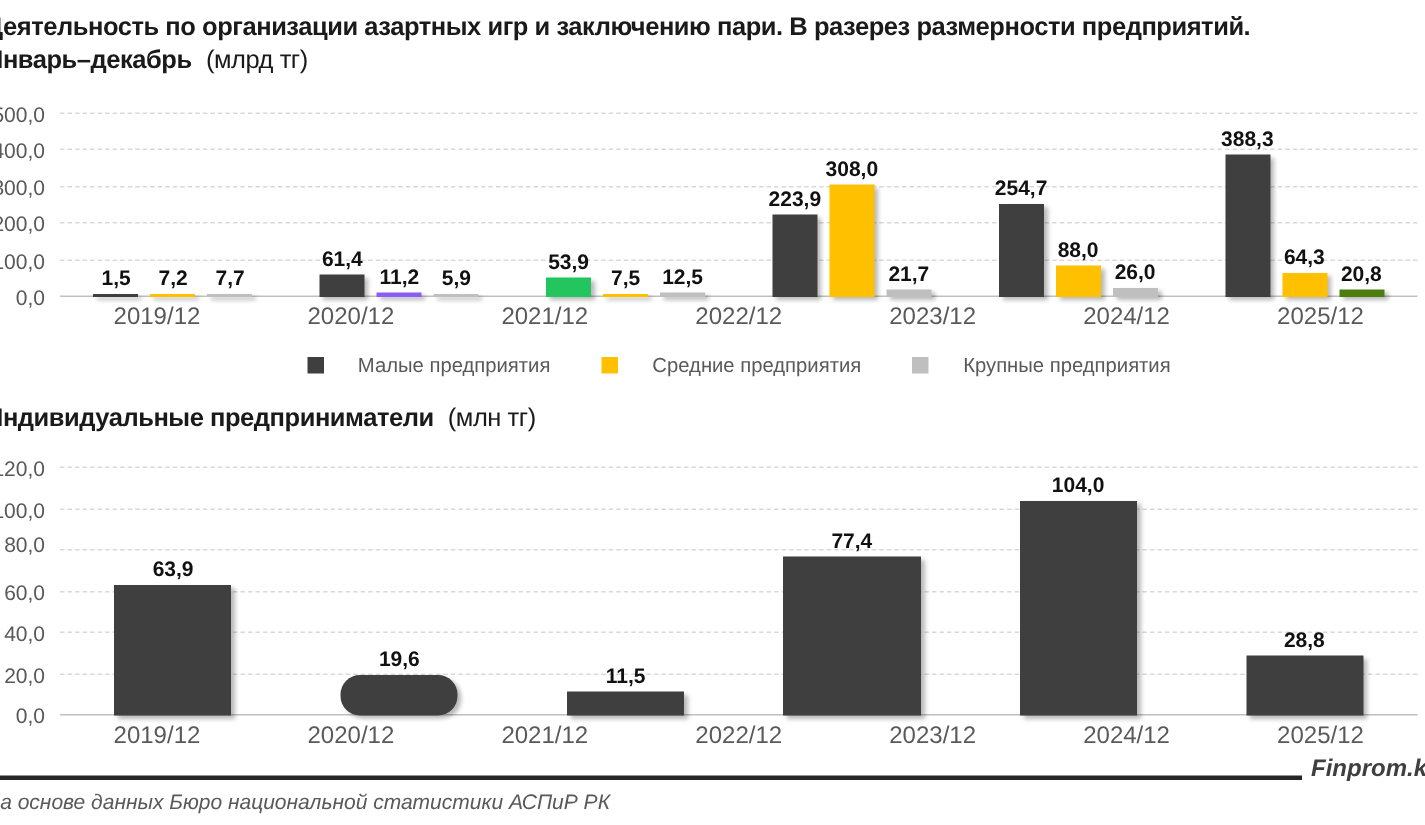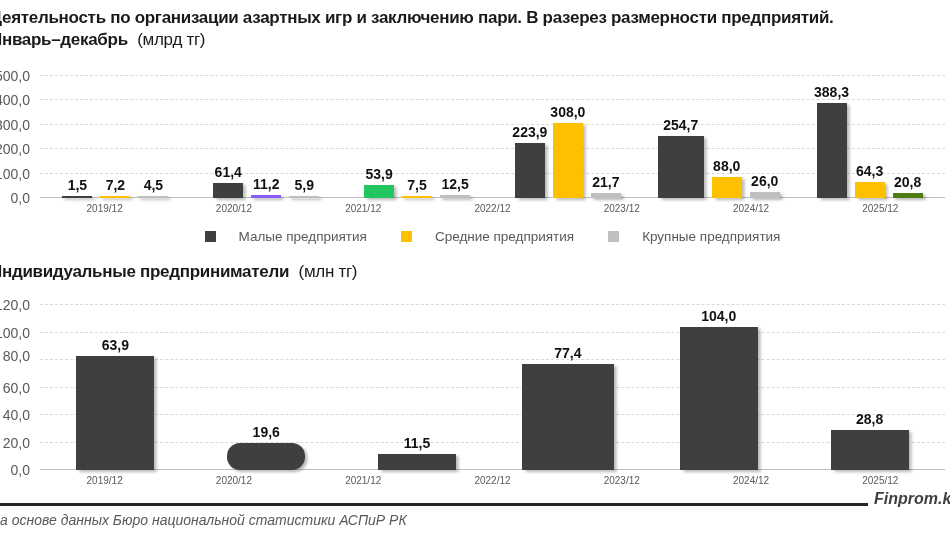--- a/index.html
+++ b/index.html
@@ -27,21 +27,21 @@
     font-size:14px;color:#595959;white-space:nowrap;
   }
   .groups{position:absolute;left:0;right:0;top:0;bottom:0;display:flex;}
   .group{flex:1 1 0;display:flex;justify-content:center;align-items:flex-end;gap:8px;}
   .bar{position:relative;box-shadow:2.5px 2px 3px rgba(0,0,0,0.28);}
   .vlabel{
     position:absolute;bottom:calc(100% + 3px);left:50%;transform:translateX(-50%);
     font-size:14px;font-weight:bold;color:#111;white-space:nowrap;
   }
   .xrow{display:flex;margin-left:50px;width:905px;padding-top:5px;}
-  .xtick{flex:1 1 0;text-align:center;font-size:10px;color:#595959;}
+  .xtick{flex:1 1 0;text-align:center;font-size:16px;color:#595959;}
 
   .legend{margin-left:50px;width:905px;display:flex;justify-content:center;gap:34px;margin-top:15px;}
   .legend-item{display:flex;align-items:center;gap:23px;font-size:13.5px;color:#595959;}
   .swatch{width:11px;height:11px;flex:0 0 11px;}
 
   .title2{margin-top:17px;font-size:17px;line-height:22px;color:#1a1a1a;white-space:nowrap;letter-spacing:-0.3px;}
   .title2 .b{font-weight:bold;}
   .title2 .unit{margin-left:5px;}
 
   .frow{display:flex;align-items:flex-end;margin-top:4px;}
@@ -77,21 +77,21 @@
       <div class="ytick" style="bottom: 122px;">500,0</div>
       <div class="groups">
         <div class="group">
           <div class="bar" style="width: 30px; height: 2px; background: rgb(63, 63, 63);">
             <div class="vlabel">1,5</div>
           </div>
           <div class="bar" style="width: 30px; height: 2px; background: rgb(255, 192, 0);">
             <div class="vlabel">7,2</div>
           </div>
           <div class="bar" style="width: 30px; height: 2px; background: rgb(191, 191, 191);">
-            <div class="vlabel">4,5</div>
+            <div class="vlabel">7,7</div>
           </div>
         </div>
         <div class="group">
           <div class="bar" style="width: 30px; height: 15px; background: rgb(63, 63, 63);">
             <div class="vlabel">61,4</div>
           </div>
           <div class="bar" style="width: 30px; height: 2.7px; background: #8b5cf6;">
             <div class="vlabel">11,2</div>
           </div>
           <div class="bar" style="width: 30px; height: 2px; background: rgb(191, 191, 191);">
@@ -114,21 +114,21 @@
             <div class="vlabel">223,9</div>
           </div>
           <div class="bar" style="width: 30px; height: 75.2px; background: rgb(255, 192, 0);">
             <div class="vlabel">308,0</div>
           </div>
           <div class="bar" style="width: 30px; height: 5.3px; background: rgb(191, 191, 191);">
             <div class="vlabel">21,7</div>
           </div>
         </div>
         <div class="group">
-          <div class="bar" style="width: 30px; height: 62.1px; background: rgb(63, 63, 63); padding-left: 16px;">
+          <div class="bar" style="width: 30px; height: 62.1px; background: rgb(63, 63, 63);">
             <div class="vlabel">254,7</div>
           </div>
           <div class="bar" style="width: 30px; height: 21.5px; background: rgb(255, 192, 0);">
             <div class="vlabel">88,0</div>
           </div>
           <div class="bar" style="width: 30px; height: 6.3px; background: rgb(191, 191, 191);">
             <div class="vlabel">26,0</div>
           </div>
         </div>
         <div class="group">
@@ -184,21 +184,21 @@
       <div class="grid" style="bottom: 82.5px;"></div>
       <div class="ytick" style="bottom: 82.5px;">60,0</div>
       <div class="grid" style="bottom: 110px;"></div>
       <div class="ytick" style="bottom: 114px; margin-left: 47px;">80,0</div>
       <div class="grid" style="bottom: 137.5px;"></div>
       <div class="ytick" style="bottom: 137.5px;">100,0</div>
       <div class="grid" style="bottom: 165px;"></div>
       <div class="ytick" style="bottom: 165px;">120,0</div>
       <div class="groups">
         <div class="group">
-          <div class="bar" style="width: 78px; height: 114px; background: rgb(63, 63, 63); margin-top: 44px;">
+          <div class="bar" style="width: 78px; height: 87px; background: rgb(63, 63, 63); margin-top: 44px;">
             <div class="vlabel">63,9</div>
           </div>
         </div>
         <div class="group">
           <div class="bar" style="width: 78px; height: 27px; background: rgb(63, 63, 63); border-radius: 13px;">
             <div class="vlabel">19,6</div>
           </div>
         </div>
         <div class="group">
           <div class="bar" style="width: 78px; height: 15.8px; background: rgb(63, 63, 63); margin-top: 40px;">

